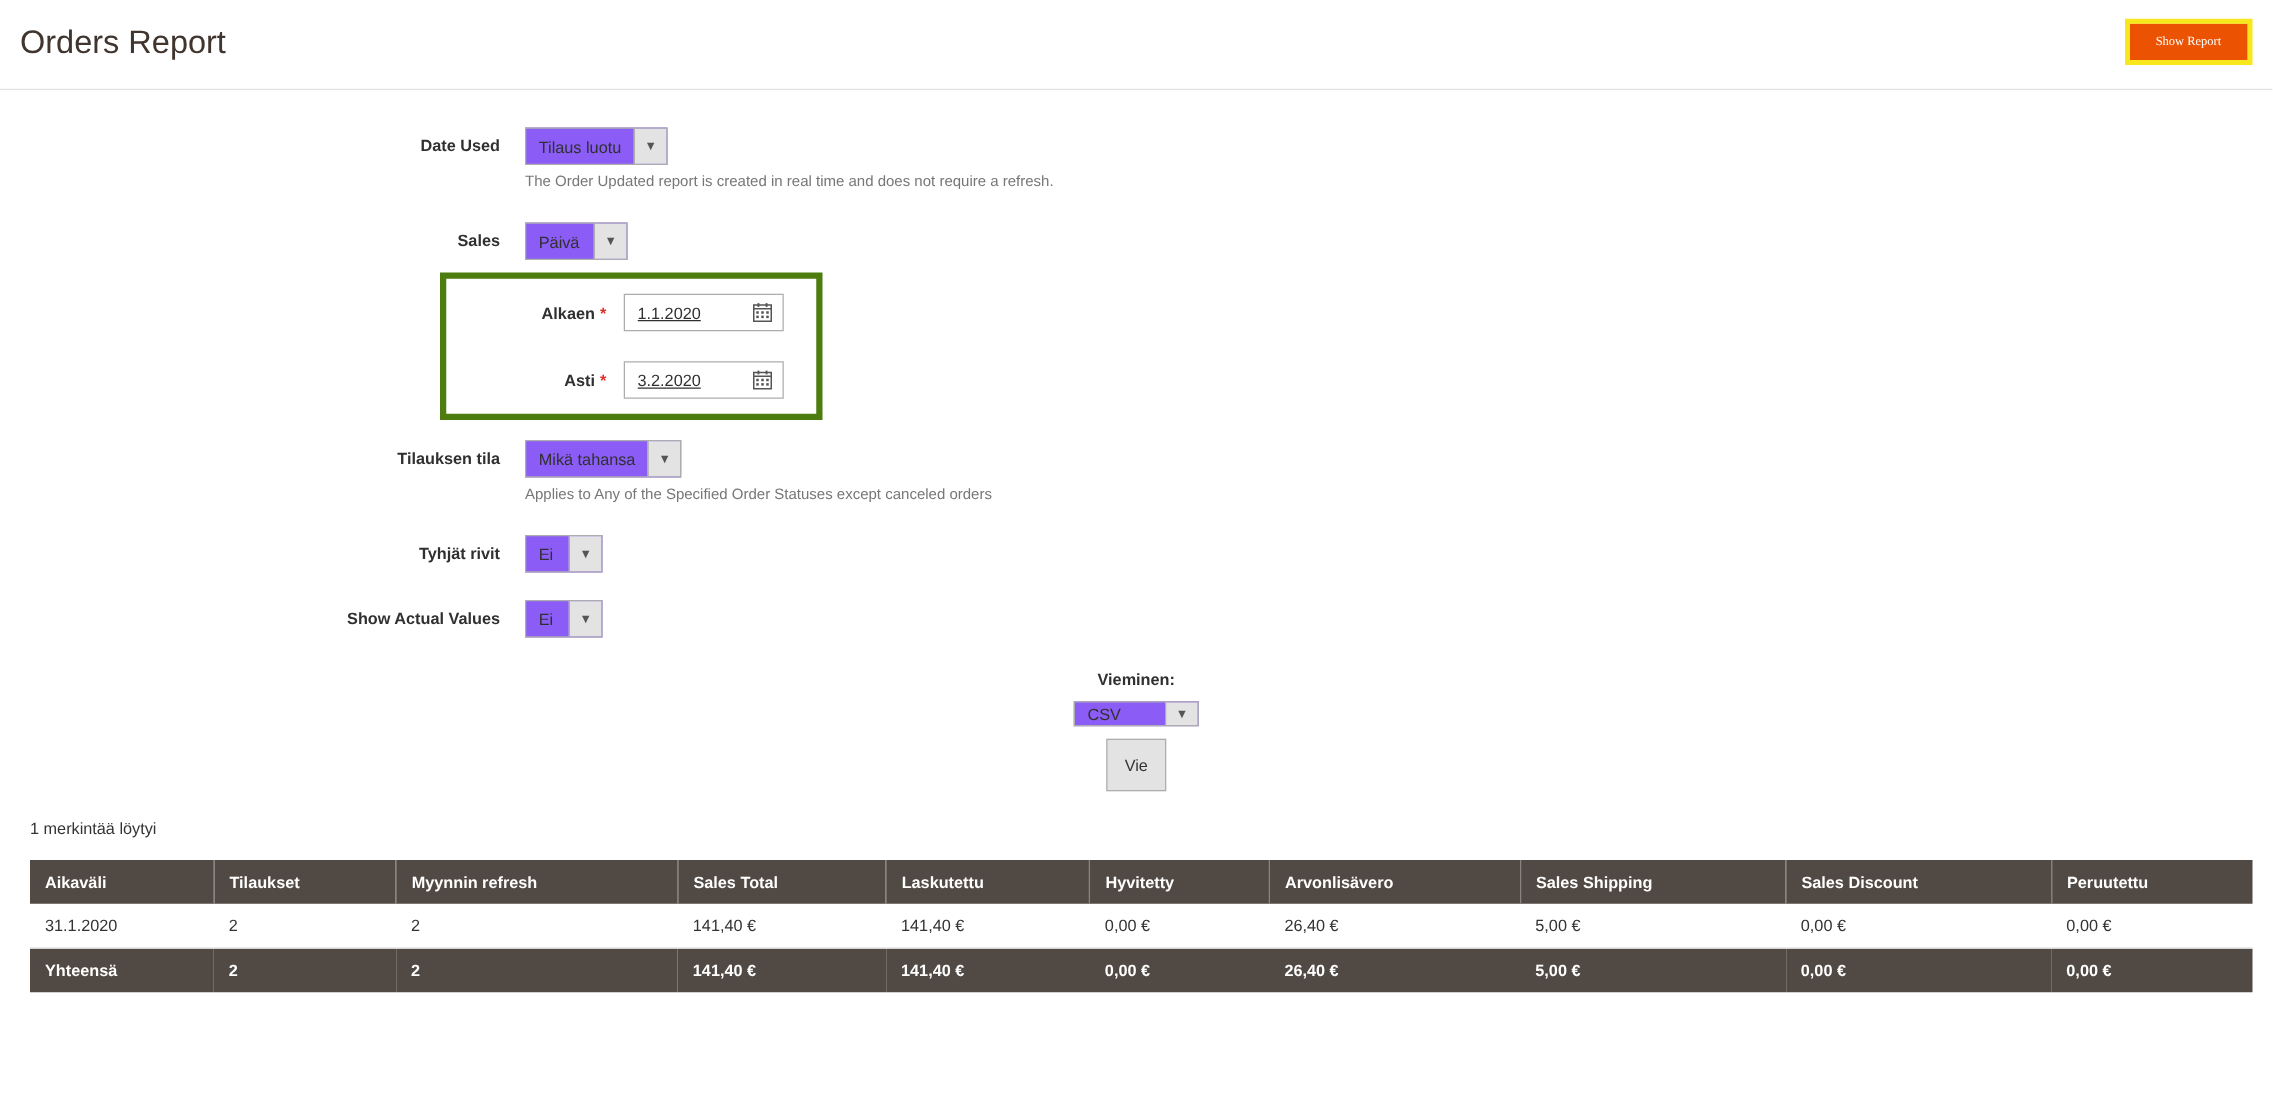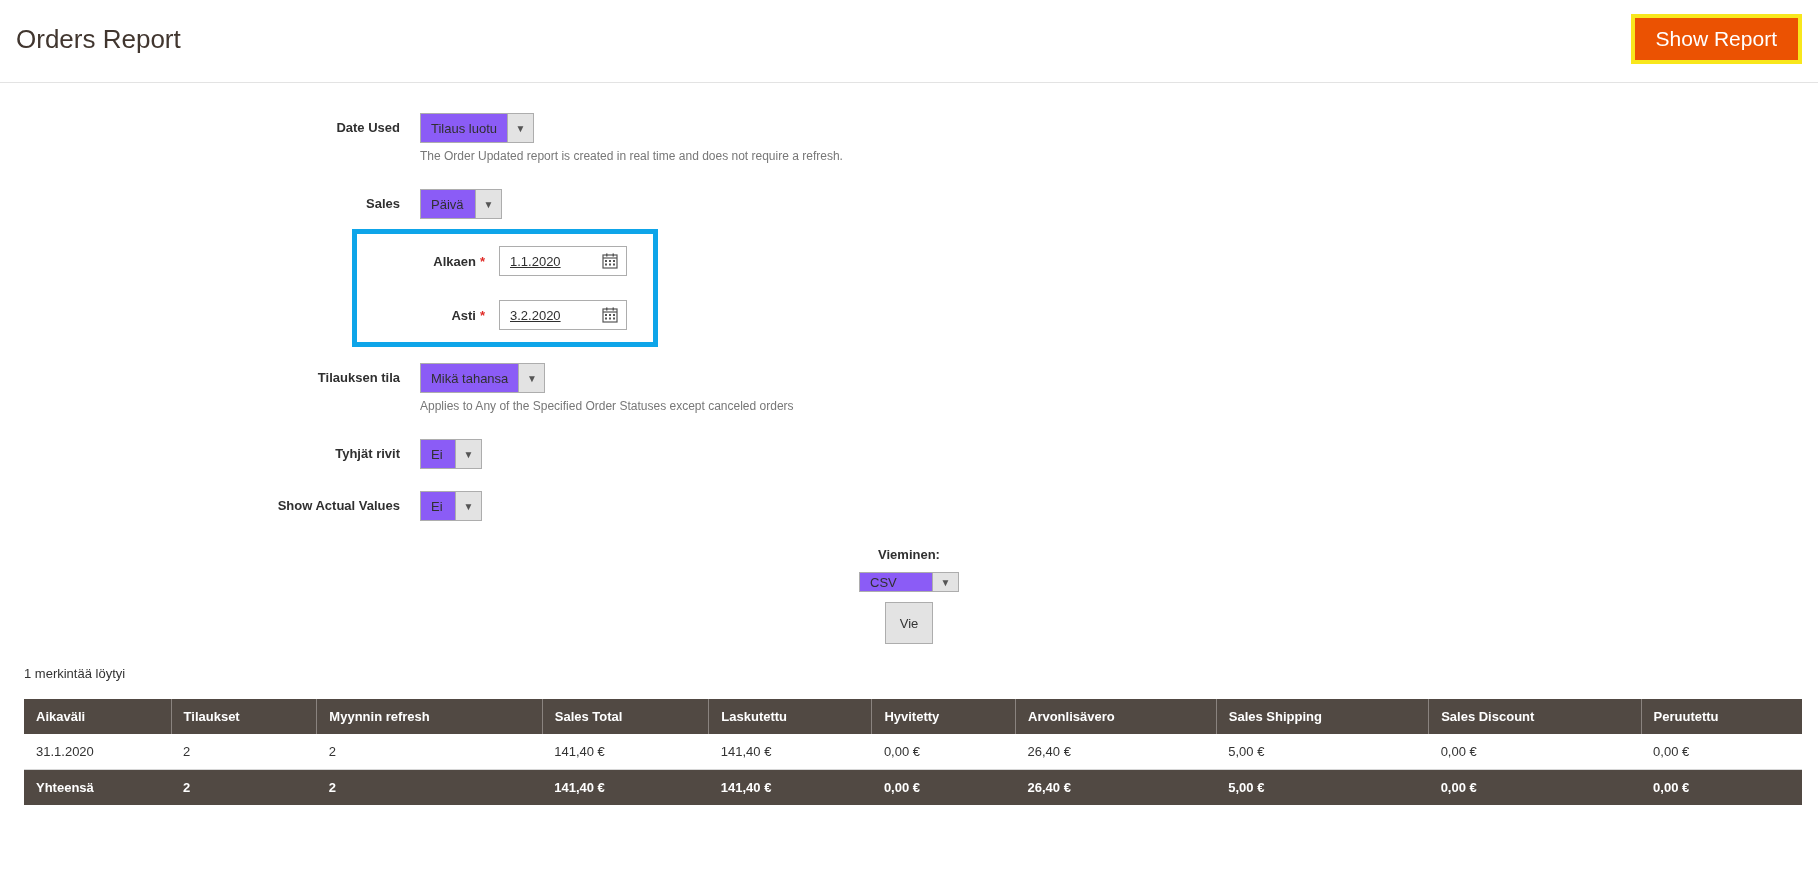--- a/index.html
+++ b/index.html
@@ -21,22 +21,23 @@
     font-size: 26px;
     font-weight: 400;
     color: #41362f;
     margin: 0;
   }
   .btn-primary {
     background: #eb5202;
     color: #fff;
     border: 1px solid #eb5202;
     padding: 8px 20px;
-    font-size: 21px;
+    font-size: 10px;
     cursor: pointer;
+    font-family: Liberation Serif, serif;
   }
   .highlight-yellow {
     outline: 4px solid #f8e71c;
   }
   .form-area {
     padding: 30px 20px 10px 20px;
   }
   .field-row {
     display: flex;
     align-items: flex-start;
@@ -107,21 +108,21 @@
     font-size: 12px;
     color: #777;
     margin-top: 6px;
     margin-bottom: 20px;
   }
   .highlight-group {
     display: inline-block;
     padding: 12px 26px 12px 0;
     margin-left: -68px;
     padding-left: 68px;
-    border: 5px solid #0ea5e9;
+    border: 5px solid #4d7c0f;
   }
   .highlight-group .mini-label {
     width: 60px;
     text-align: right;
     padding-right: 0;
     font-weight: 600;
     color: #303030;
     display:inline-block;
   }
   .highlight-group .inner-row {

